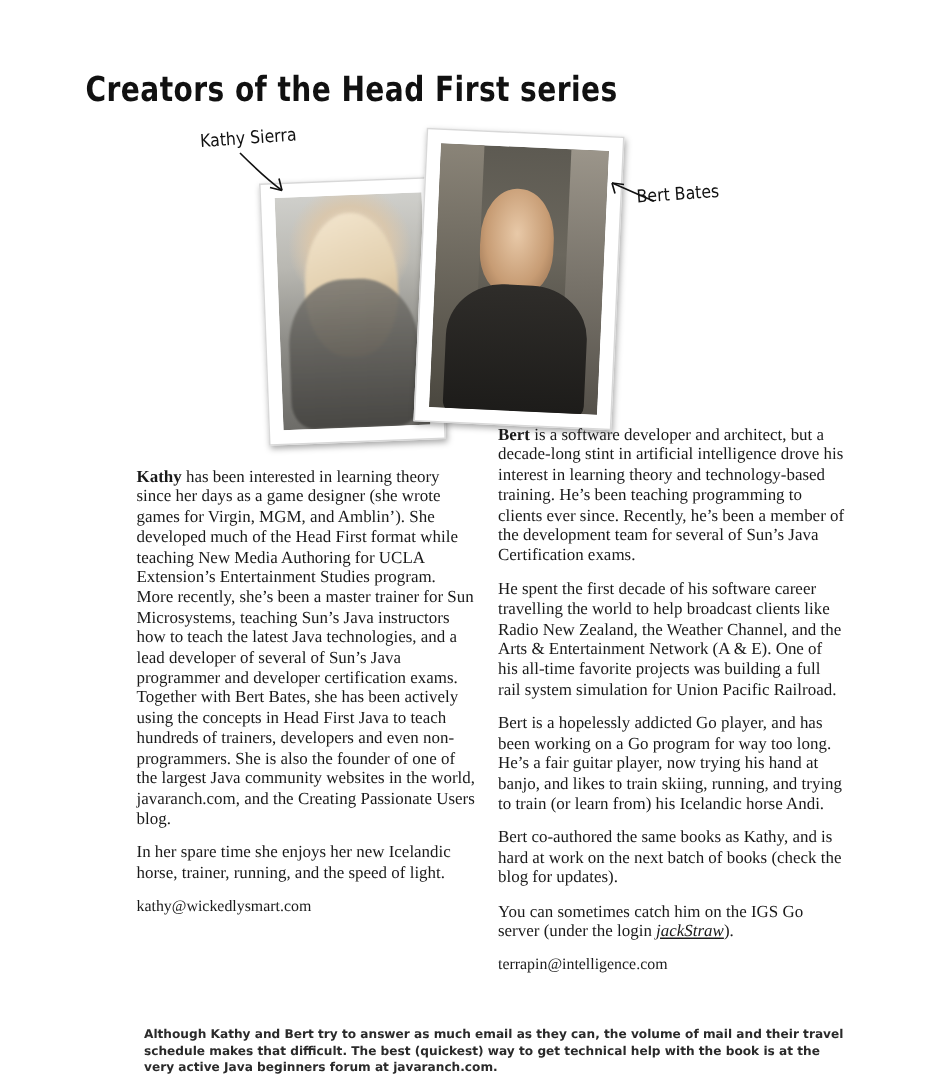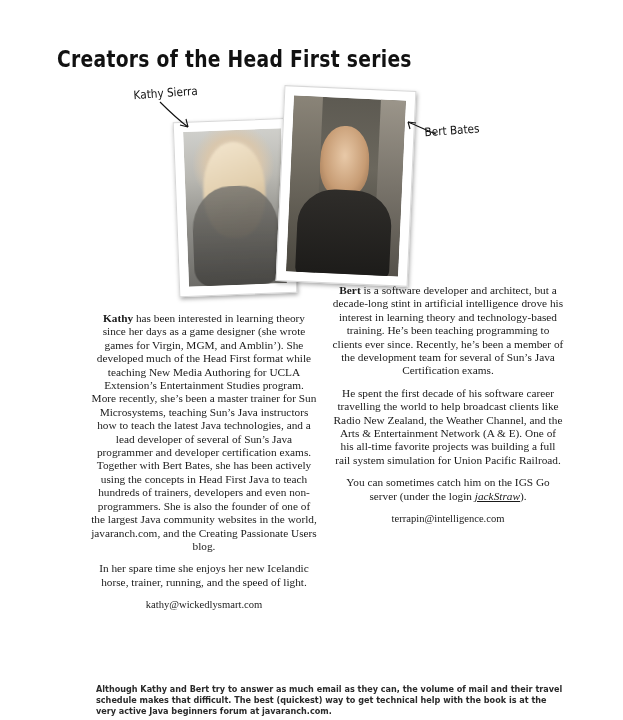--- a/index.html
+++ b/index.html
@@ -162,21 +162,21 @@
   .arrow-svg {
     position: absolute;
     overflow: visible;
   }
 
   
   .col {
     position: absolute;
     font-size: 11.3px;
     line-height: 13.4px;
-    text-align: center;
+    text-align: left;
     color: #1a1a1a;
   }
   .col p {
     margin: 0 0 9px 0;
   }
   .col-left {
     left: 64px;
     top: 312px;
     width: 226px;
     margin-left: 27px;
@@ -246,19 +246,21 @@
 
   <div class="col col-left">
     <p><span class="lead">Kathy</span><span> has been interested in learning theory since her days as a game designer (she wrote games for Virgin, MGM, and Amblin’). She developed much of the Head First format while teaching New Media Authoring for UCLA Extension’s Entertainment Studies program. More recently, she’s been a master trainer for Sun Microsystems, teaching Sun’s Java instructors how to teach the latest Java technologies, and a lead developer of several of Sun’s Java programmer and developer certification exams. Together with Bert Bates, she has been actively using the concepts in Head First Java to teach hundreds of trainers, developers and even non-programmers. She is also the founder of one of the largest Java community websites in the world, javaranch.com, and the Creating Passionate Users blog.</span></p>
     <p>In her spare time she enjoys her new Icelandic horse, trainer, running, and the speed of light.</p>
     <p class="email">kathy@wickedlysmart.com</p>
   </div>
 
   <div class="col col-right">
     <p><span class="lead">Bert</span><span> is a software developer and architect, but a decade-long stint in artificial intelligence drove his interest in learning theory and technology-based training. He’s been teaching programming to clients ever since. Recently, he’s been a member of the development team for several of Sun’s Java Certification exams.</span></p>
     <p>He spent the first decade of his software career travelling the world to help broadcast clients like Radio New Zealand, the Weather Channel, and the Arts &amp; Entertainment Network (A &amp; E). One of his all-time favorite projects was building a full rail system simulation for Union Pacific Railroad.</p>
+    <p>Bert is a hopelessly addicted Go player, and has been working on a Go program for way too long. He’s a fair guitar player, now trying his hand at banjo, and likes to train skiing, running, and trying to train (or learn from) his Icelandic horse Andi.</p>
+    <p>Bert co-authored the same books as Kathy, and is hard at work on the next batch of books (check the blog for updates).</p>
     <p><span>You can sometimes catch him on the IGS Go server (under the login </span><span class="ital">jackStraw</span><span>).</span></p>
     <p class="email">terrapin@intelligence.com</p>
   </div>
 
   <div class="footnote">Although Kathy and Bert try to answer as much email as they can, the volume of mail and their travel schedule makes that difficult. The best (quickest) way to get technical help with the book is at the very active Java beginners forum at javaranch.com.</div>
 
 </div>
 
 </body></html>

